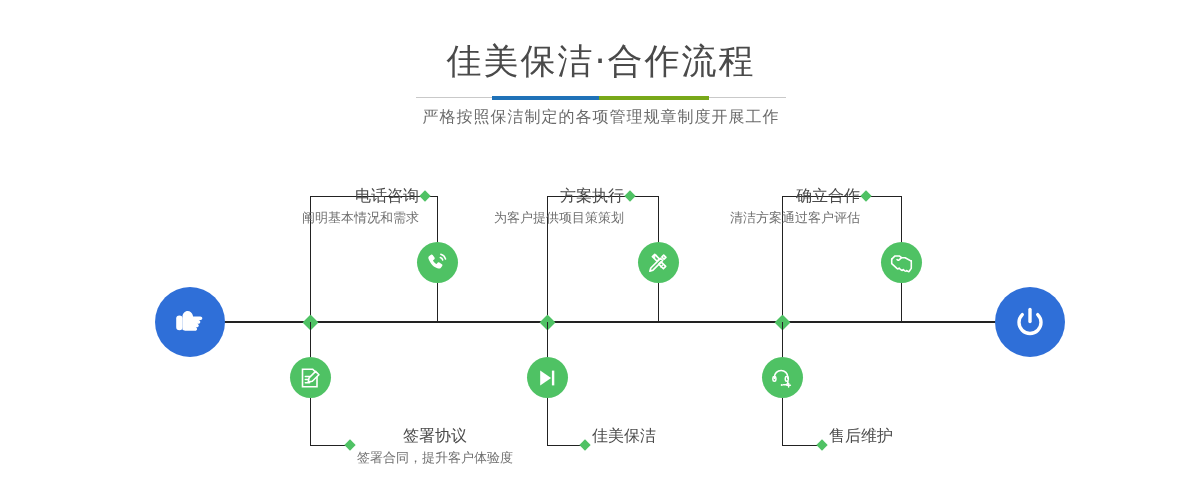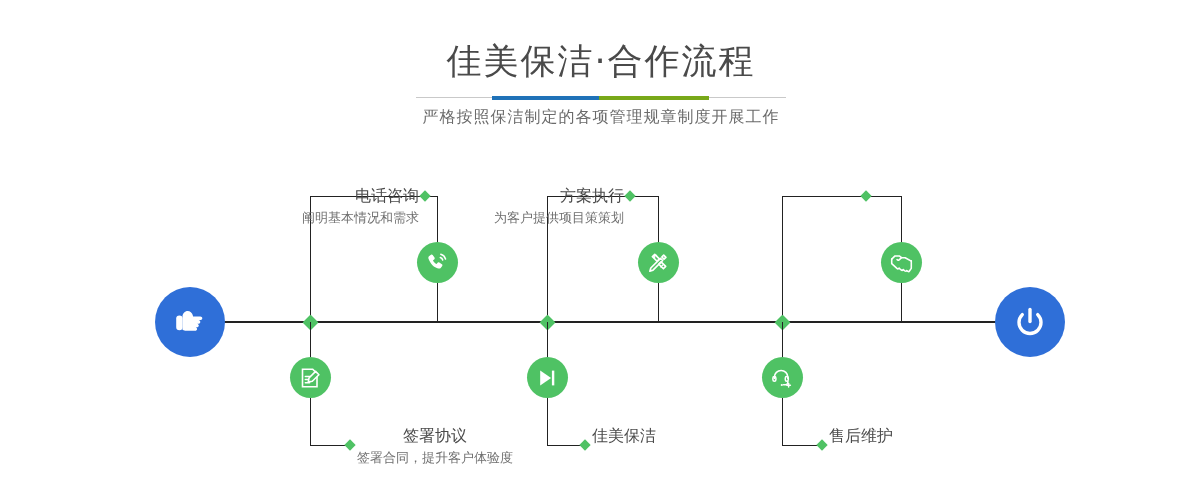--- a/index.html
+++ b/index.html
@@ -208,20 +208,24 @@
           <path d="M12.1 7.4h3.4l5.9 3.3"></path>
           <path d="M2.6 8.7v4.4l5 4.6c.6.6 1.6.5 2.1-.2"></path>
           <path d="M9.7 17.5l1.9 1.6c.6.5 1.5.4 2-.2"></path>
           <path d="M13.6 18.9l1.6 1.2c.6.4 1.4.3 1.8-.3"></path>
           <path d="M17 19.8l1.1.7c.5.3 1.2.2 1.5-.3l1.8-2.6v-7.2"></path>
         </g>
       </svg>
     </span>
   </div>
   <div class="tipdot" style="left:866px;top:196px;"></div>
+  <div class="lbl top" style="left:660px;top:186px;width:200px;">
+    <div class="t">确立合作</div>
+    <div class="s">清洁方案通过客户评估</div>
+  </div>
 
   <div class="diamond" style="left:782px;top:322px;"></div>
   <div class="stem" style="left:782px;top:322px;height:123px;"></div>
   <div class="elbow-h" style="left:782px;top:445px;width:40px;"></div>
   <div class="node" style="left:782px;top:357px;">
     <span>
       <svg width="24" height="24" viewBox="0 0 24 24">
         <g stroke="#ffffff" stroke-width="1.5" fill="none" stroke-linecap="round">
           <path d="M4.4 12.6v-1.5a6.7 6.7 0 0 1 13.4 0v1.5"></path>
           <rect x="2.9" y="10.4" width="3" height="4.8" rx="1.5"></rect>

